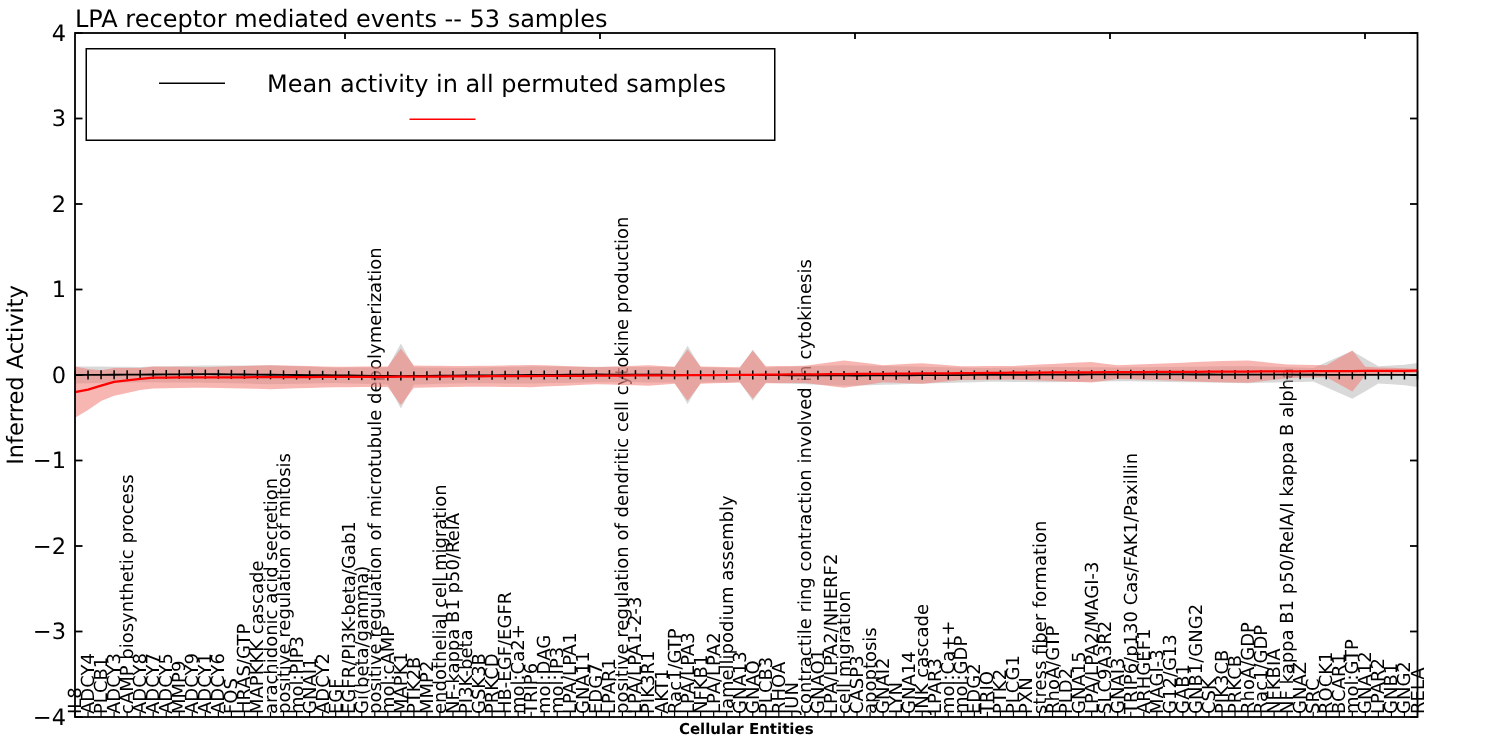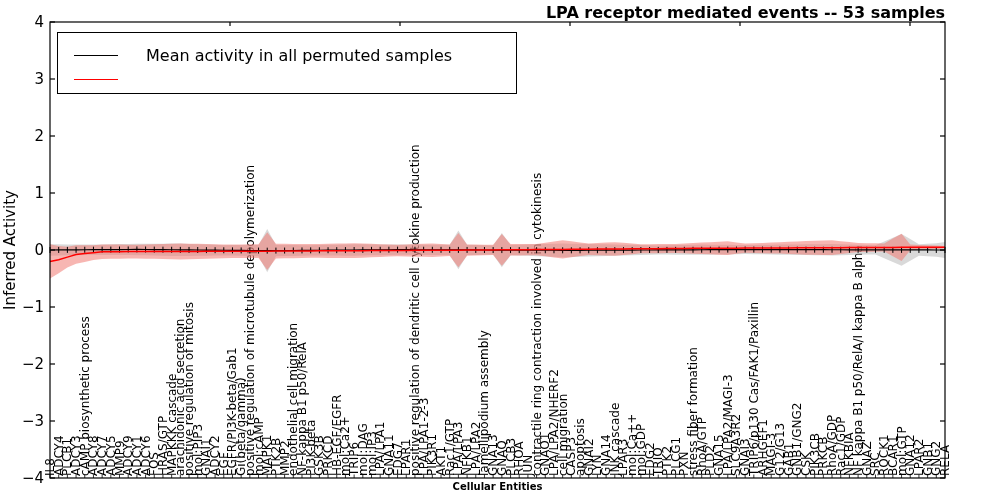--- a/index.html
+++ b/index.html
@@ -1,27 +1,27 @@
 <!DOCTYPE html>
 <html><head>
 <meta charset="utf-8">
 <style>
   html,body{margin:0;padding:0;background:#ffffff;}
   #fig{position:relative;width:1000px;height:500px;background:#ffffff;overflow:hidden;
        font-family:"DejaVu Sans","Liberation Sans",sans-serif;color:#000;}
   #plot-svg{position:absolute;left:0;top:0;width:1000px;height:500px;}
-  .fig-title{position:absolute;left:50px;top:3px;width:895px;text-align:right;
-             font-size:16px;color:#000;font-weight:bold;}
+  .fig-title{position:absolute;left:50px;top:3px;width:895px;text-align:left;
+             font-size:16px;color:#000;}
   .x-label{position:absolute;left:50px;top:481px;width:895px;text-align:center;font-size:10px;font-weight:bold;}
   .y-label{position:absolute;left:-89px;top:240px;width:200px;height:20px;text-align:center;
            font-size:15px;transform:rotate(-90deg);}
   .legend{position:absolute;left:57px;top:32px;width:460px;height:62px;background:#fff;
           border:1.5px solid #000;box-sizing:border-box;display:flex;flex-direction:column;
           justify-content:space-evenly;z-index:5;}
-  .legend-row{display:flex;align-items:center;gap:28px;padding-left:16px;}
+  .legend-row{display:flex;align-items:center;gap:28px;padding-left:16px;justify-content:center;}
   .legend-line{width:44px;height:0;border-top:1.6px solid #000;flex:0 0 auto;}
   .legend-text{font-size:16px;white-space:nowrap;}
 </style>
 </head>
 <body>
 
 <div id="fig">
   <svg id="plot-svg" viewBox="0 0 1000 500">
       <g font-size="12" fill="#000">
         <text x="54" y="476" text-anchor="start" transform="rotate(-90 54 476)">IL8</text>

